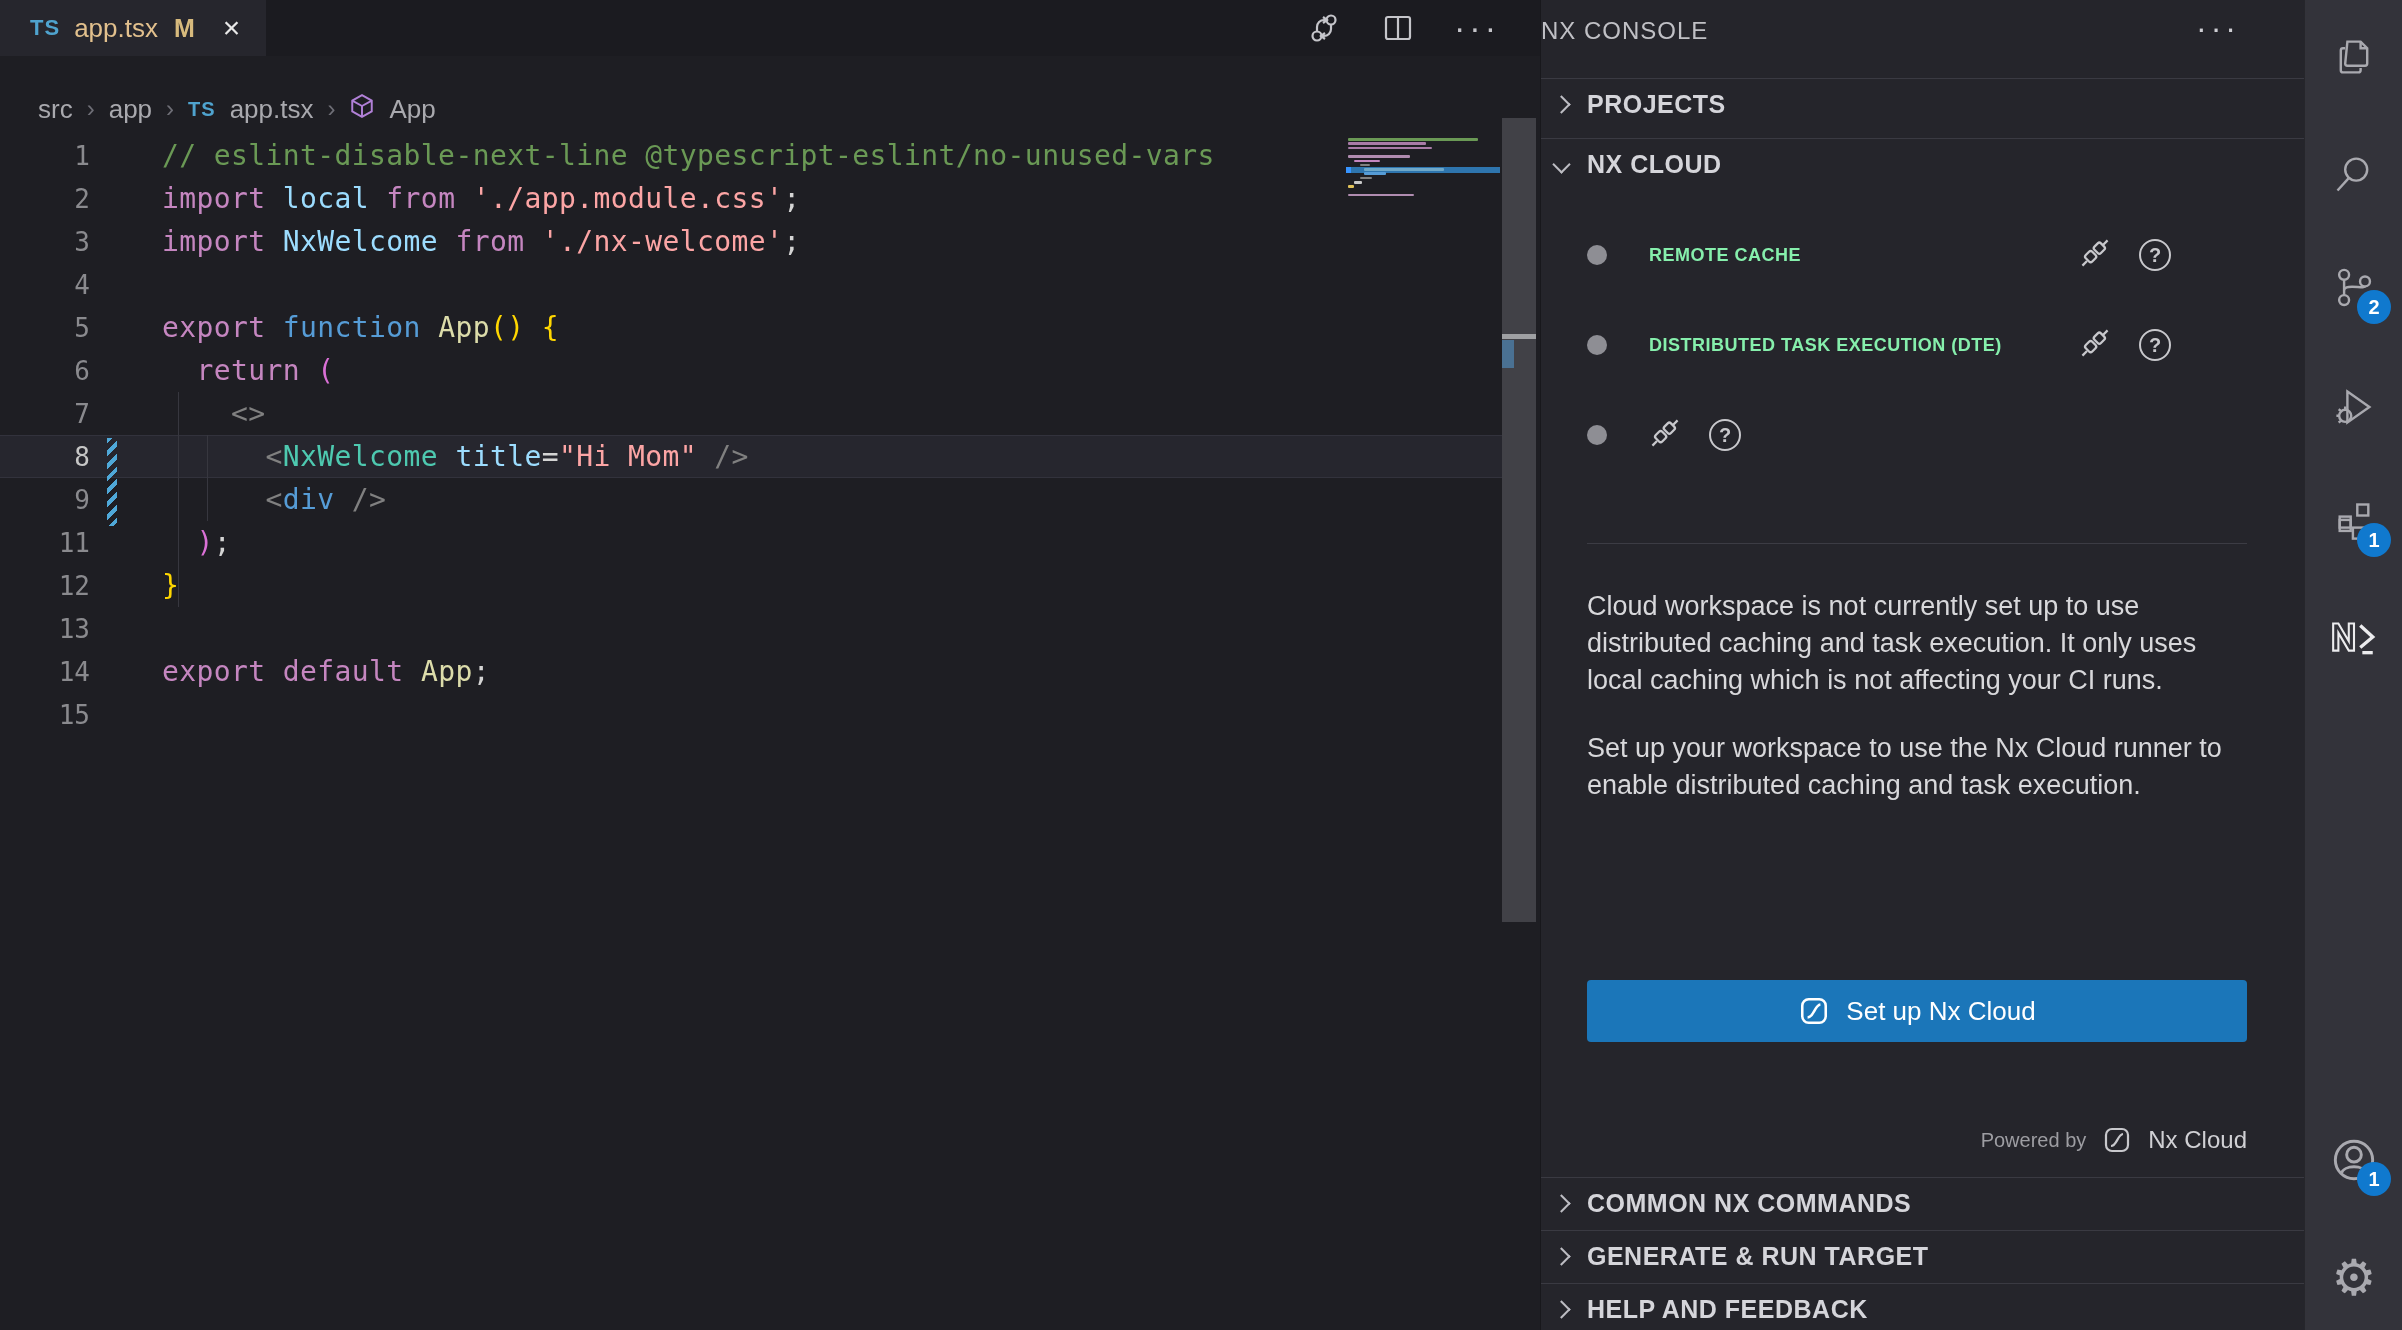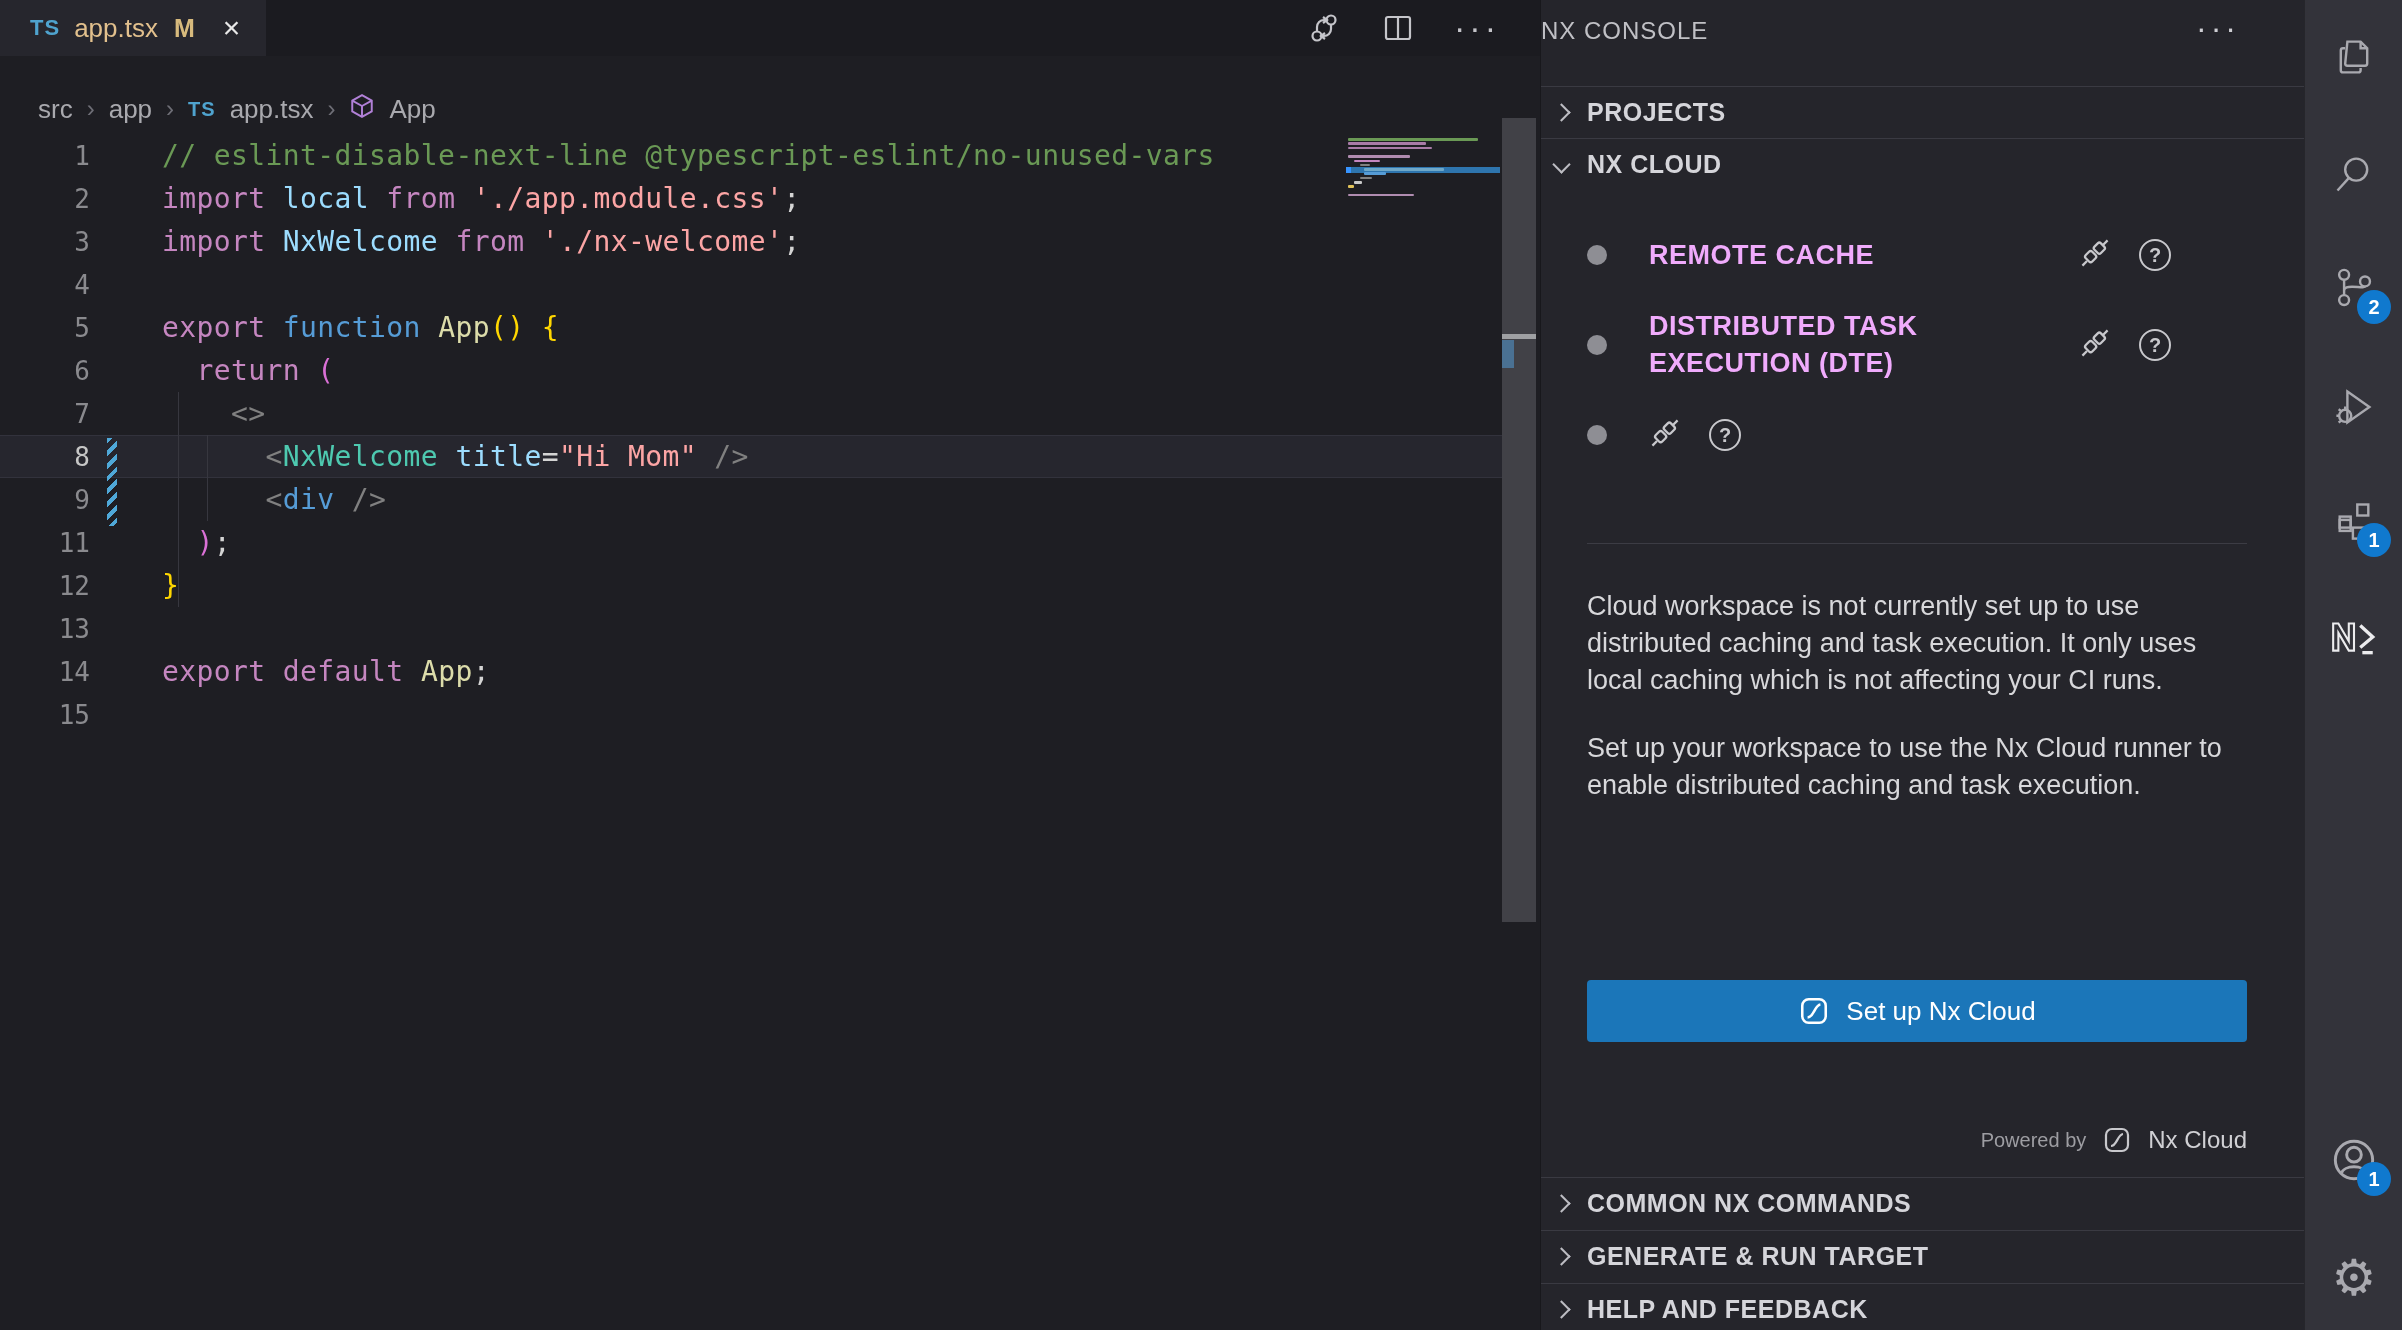--- a/index.html
+++ b/index.html
@@ -63,26 +63,26 @@
 
   .chev { width:13px; height:13px; border-style:solid; border-color:#BDBDC3; border-width:0 2.5px 2.5px 0;
           display:inline-block; flex:none; }
   .chev.right { transform:rotate(-45deg); }
   .chev.down  { transform:rotate(45deg); }
 
   .sec-row { position:absolute; left:0; width:100%; height:51px; display:flex; align-items:center;
              border-top:1px solid #3A3A42; cursor:pointer; }
   .sec-row .chev { margin-left:14px; margin-right:19px; }
   .sec-label { font-weight:bold; font-size:25px; color:#D5D5DA; letter-spacing:0.5px; }
-  .row-projects { top:86px;align-items:center; }
+  .row-projects { top:78px;align-items:center; }
   .row-nxcloud  { top:138px; border-bottom:none; }
 
   .feature-row { position:absolute; left:46px; width:672px; display:flex; align-items:center; }
   .feat-dot { width:20px; height:20px; border-radius:50%; background:#8E8E94; flex:none; margin-right:42px; }
-  .feat-label { font-weight:bold; font-size:27px; color:#f0abfc; letter-spacing:0.5px; flex:1; line-height:37px; max-width:430px; }
+  .feat-label { font-weight:bold; font-size:18px; color:#86efac; letter-spacing:0.5px; flex:1; line-height:37px; max-width:430px; }
   .feat-icons { display:flex; gap:28px; align-items:center; }
   .icon-plug svg { stroke:#C8C8CC; fill:none; stroke-width:2; }
   .icon-help { width:32px; height:32px; border:2px solid #C8C8CC; border-radius:50%; color:#C8C8CC;
                font-size:20px; font-weight:bold; display:flex; align-items:center; justify-content:center; }
   .fr1 { top:222px; height:66px; }
   .fr2 { top:300px; height:90px; }
   .fr3 { top:402px; height:66px; }
 
   .feat-divider { position:absolute; left:46px; top:543px; width:660px; height:1px; background:#3C3C44; }
 

